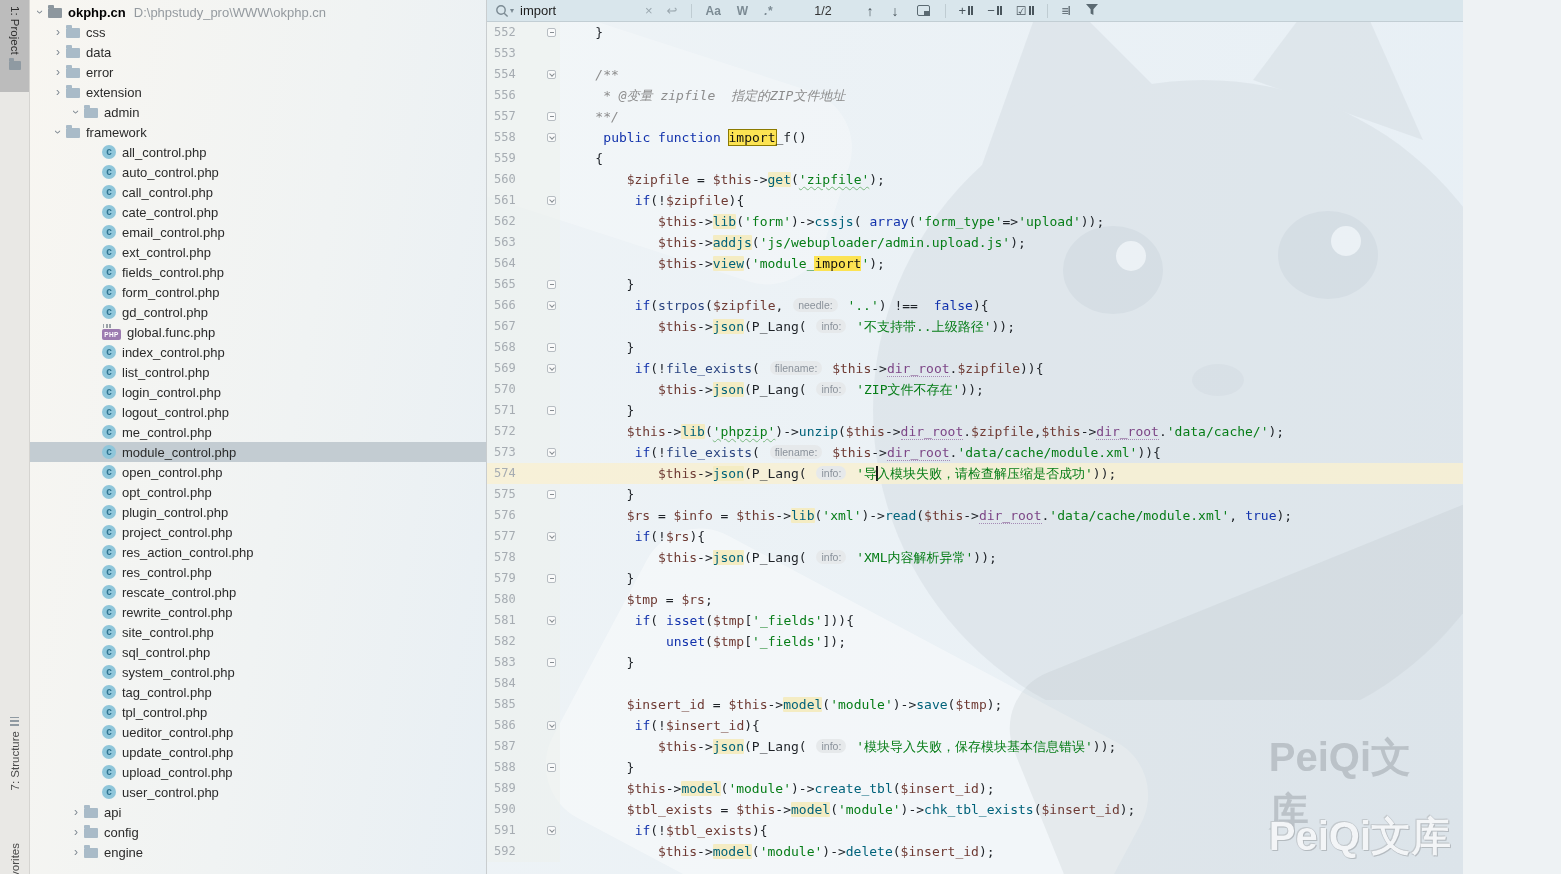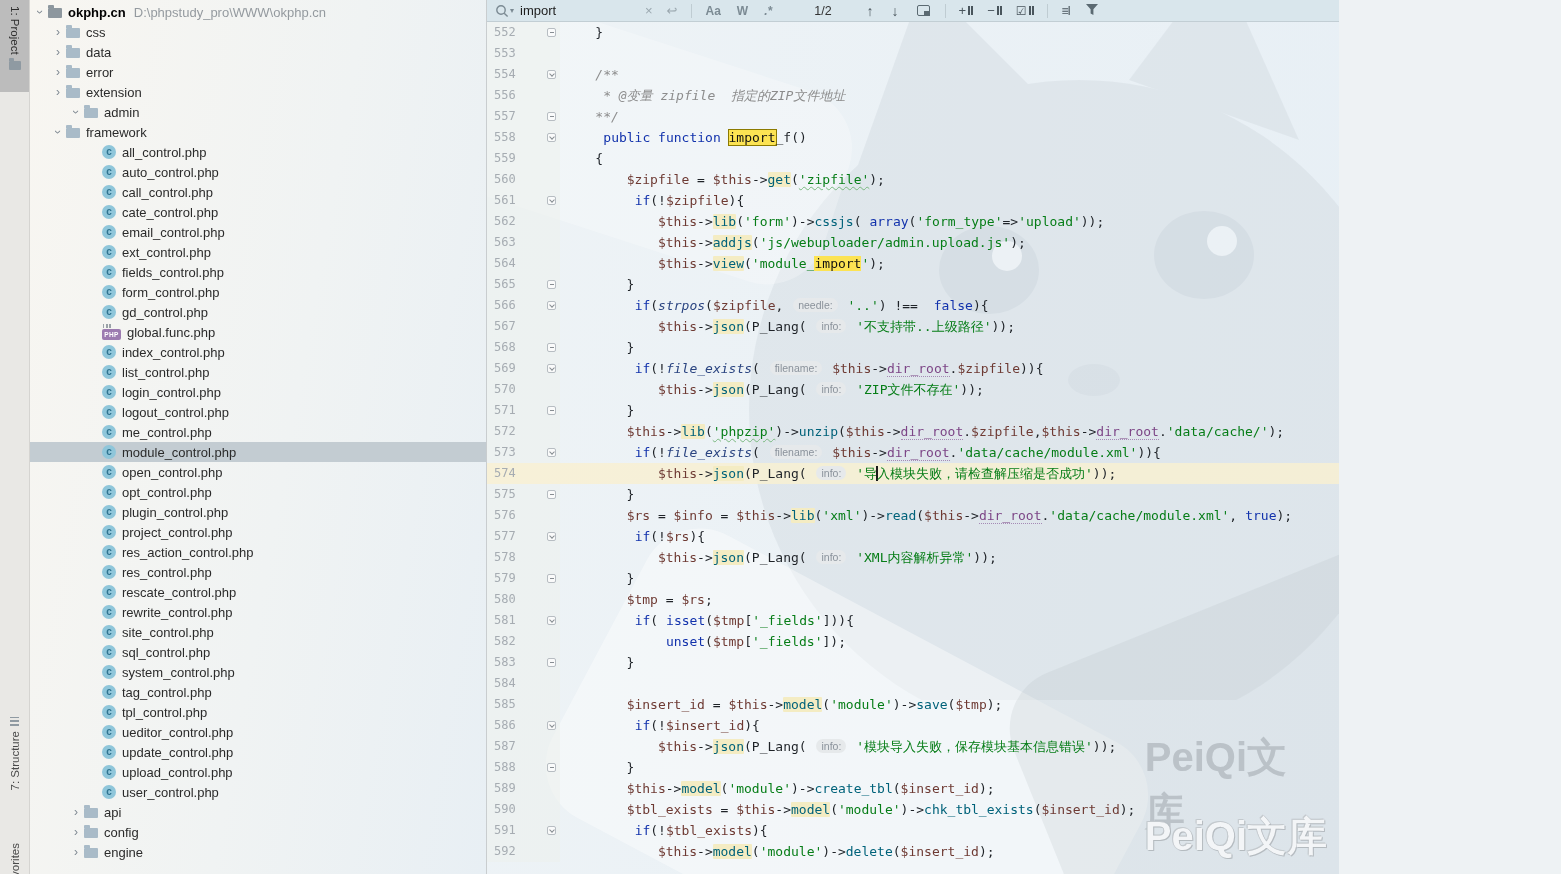--- a/index.html
+++ b/index.html
@@ -1,17 +1,17 @@
 <!DOCTYPE html>
 <html><head>
 <meta charset="utf-8">
 <style>
   *{margin:0;padding:0;box-sizing:border-box;}
   html,body{width:1561px;height:874px;overflow:hidden;font-family:"Liberation Sans",sans-serif;background:#eef2f4;}
-  #app{position:relative;width:1339px;height:874px;display:flex;}
+  #app{position:relative;width:1463px;height:874px;display:flex;}
 
   
   .stripe{position:relative;width:30px;height:100%;background:#e9e8e5;border-right:1px solid #d5d4d1;flex:none;z-index:5;}
   .stab{position:absolute;left:0;width:100%;display:flex;flex-direction:column;align-items:center;
         color:#4a4a4a;font-size:11.5px;cursor:pointer;}
   .stab .vtext{writing-mode:vertical-rl;white-space:nowrap;overflow:hidden;}
   .stab.active{top:0;height:92px;background:#bcbcbc;color:#2d2d2d;padding-top:6px;}
   .stab.active .vtext{max-height:58px;}
   .mini-folder{width:12px;height:9px;background:#8f9aa2;border-radius:1px;position:relative;margin-top:6px;}
   .mini-folder::before{content:'';position:absolute;top:-3px;left:0;width:5px;height:3px;background:#8f9aa2;border-radius:1px 1px 0 0;}
@@ -84,21 +84,21 @@
   .fm.end::after{content:'';position:absolute;left:1.5px;top:3px;width:4px;border-top:1.2px solid #878d92;}
   .ct{padding-left:4px;color:#1f2328;}
   .c-txt{color:#1f2328;}
   .c-kw{color:#1232ac;font-weight:normal;margin-left:8px;}
   .c-str{color:#067d17;}
   .c-sq{text-decoration:underline wavy #79b87f 1px;text-underline-offset:2px;}
   .c-var{color:#6e3a33;}
   .c-fld{color:#7c4586;border-bottom:1px dotted #a58ab5;}
   .c-mth{color:#00627a;background:#f4ecc3;border-radius:1px;text-align:center;}
   .c-fn{color:#00627a;margin-top:16px;}
-  .c-gfn{color:#2a4480;font-style:italic;}
+  .c-gfn{color:#2a4480;}
   .c-cmt{color:#8c8c8c;font-style:italic;}
   .c-match{background:#fce353;color:#111;}
   .c-cur{background:#fce353;color:#111;box-shadow:0 0 0 1px #8c7a00;}
   .c-hint{display:inline-block;background:#e6e9eb;color:#8a929b;border-radius:7px;
      font-family:"Liberation Sans",sans-serif;font-size:10.5px;line-height:14px;height:14px;
      padding:0 5px;margin:0 2px;vertical-align:1px;}
   .caret{display:inline-block;width:2px;height:15px;background:#1b1b1b;margin:0 -1px;vertical-align:-3px;}
 
   
   .leaf{position:absolute;border-radius:60px;}

